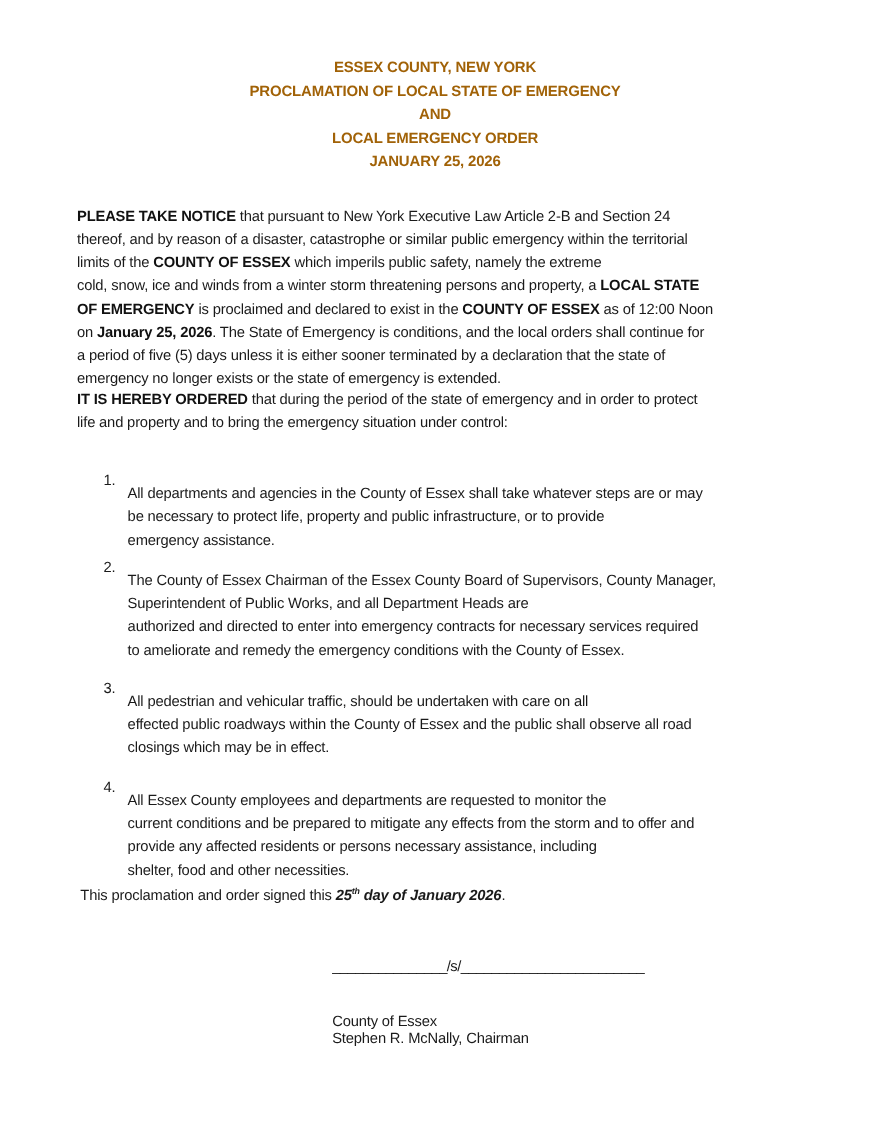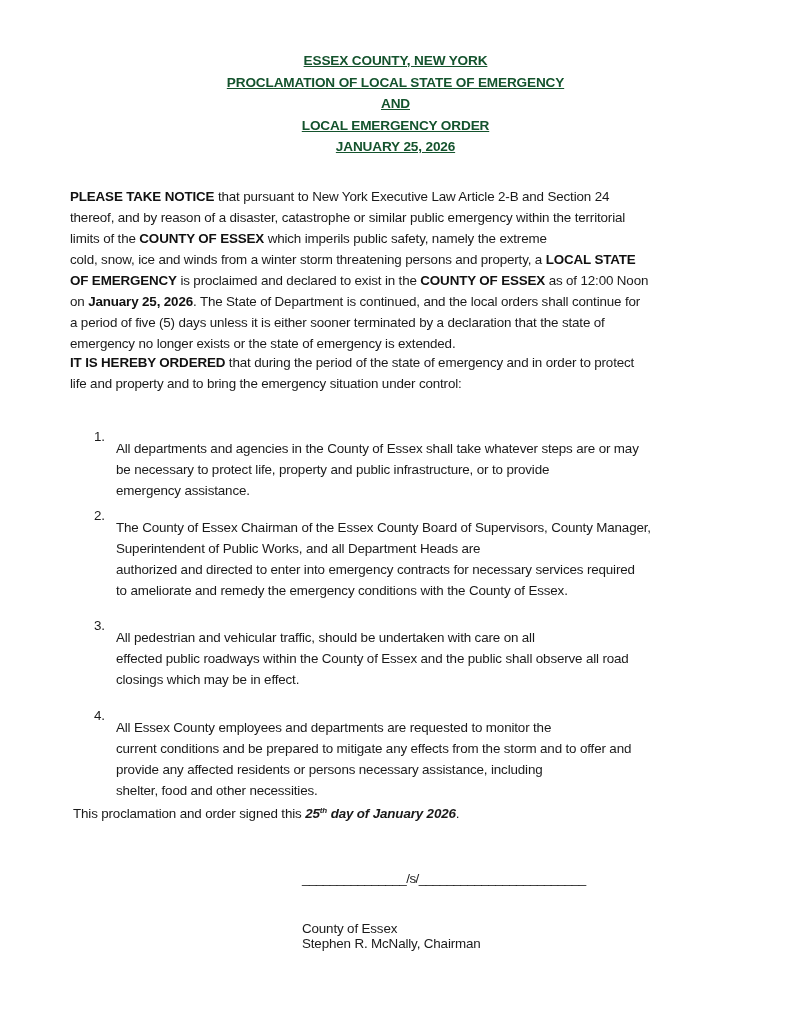--- a/index.html
+++ b/index.html
@@ -5,21 +5,21 @@
     html, body { margin: 0; padding: 0; background: #ffffff; }
     body {
       width: 791px; height: 1024px; position: relative; overflow: hidden;
       font-family: "Liberation Sans", sans-serif;
       color: #1a1a1a;
       font-size: 13.4px;
       letter-spacing: -0.15px;
     }
     .page { position: absolute; left: 0; top: 0; width: 791px; height: 1024px; }
     .header { position: absolute; left: 0; top: 50px; width: 791px; text-align: center; }
-    .header div { font-weight: bold; font-size: 13.6px; line-height: 21.5px; color: #14532d; text-decoration: underline; }
+    .header div { font-weight: bold; font-size: 13.6px; line-height: 21.5px; color: #a16207; }
     .para { position: absolute; left: 70px; width: 660px; line-height: 21px; }
     .para b { font-weight: bold; color: #111; margin-top: 46px; }
     #p1 { top: 186px; }
     #p2 { top: 352px; }
     .item { position: absolute; left: 94px; width: 640px; line-height: 21px; }
     .item .num { position: absolute; left: 0; top: 0; width: 20px; }
     .item .txt { position: absolute; left: 22px; top: 12px; width: 620px; }
     .line { display: block; white-space: nowrap; }
     #i1 { top: 426px; }
     #i2 { top: 505px; }
@@ -45,21 +45,21 @@
     <div>LOCAL EMERGENCY ORDER</div>
     <div>JANUARY 25, 2026</div>
   </div>
 
   <div class="para" id="p1">
     <span class="line"><b>PLEASE TAKE NOTICE</b><span> that pursuant to New York Executive Law Article 2-B and Section 24</span></span>
     <span class="line">thereof, and by reason of a disaster, catastrophe or similar public emergency within the territorial</span>
     <span class="line"><span>limits of the </span><b>COUNTY OF ESSEX</b><span> which imperils public safety, namely the extreme</span></span>
     <span class="line"><span>cold, snow, ice and winds from a winter storm threatening persons and property, a </span><b>LOCAL STATE</b></span>
     <span class="line"><b>OF EMERGENCY</b><span> is proclaimed and declared to exist in the </span><b>COUNTY OF ESSEX</b><span> as of 12:00 Noon</span></span>
-    <span class="line"><span>on </span><b>January 25, 2026</b><span>. The State of Department is continued, and the local orders shall continue for</span></span>
+    <span class="line"><span>on </span><b>January 25, 2026</b><span>. The State of Emergency is conditions, and the local orders shall continue for</span></span>
     <span class="line">a period of five (5) days unless it is either sooner terminated by a declaration that the state of</span>
     <span class="line">emergency no longer exists or the state of emergency is extended.</span>
   </div>
 
   <div class="para" id="p2">
     <span class="line"><b>IT IS HEREBY ORDERED</b><span> that during the period of the state of emergency and in order to protect</span></span>
     <span class="line">life and property and to bring the emergency situation under control:</span>
   </div>
 
   <div class="item" id="i1">

